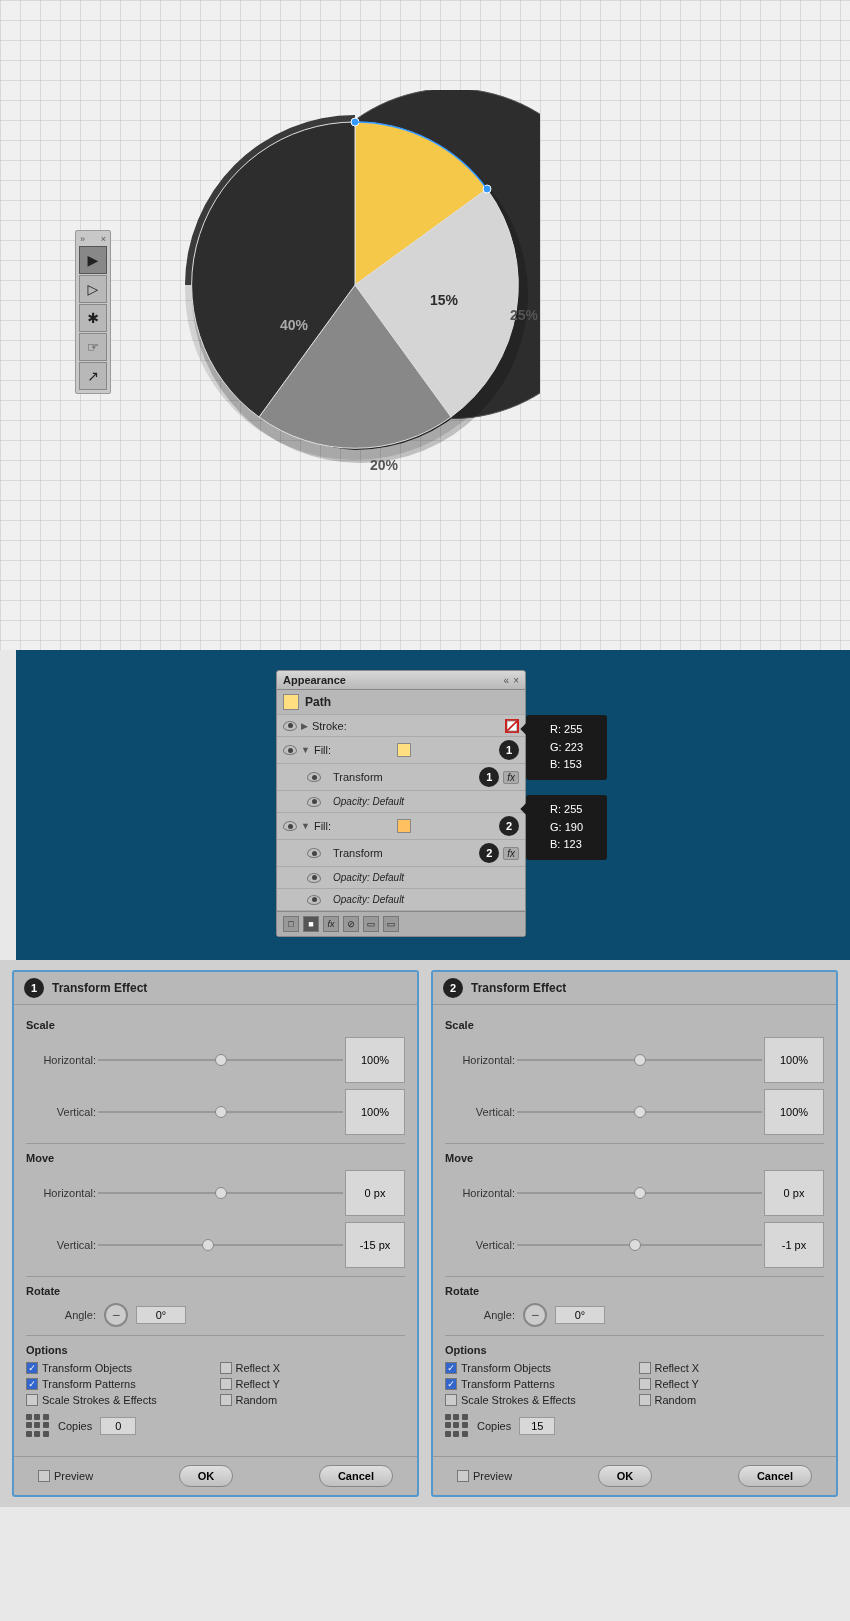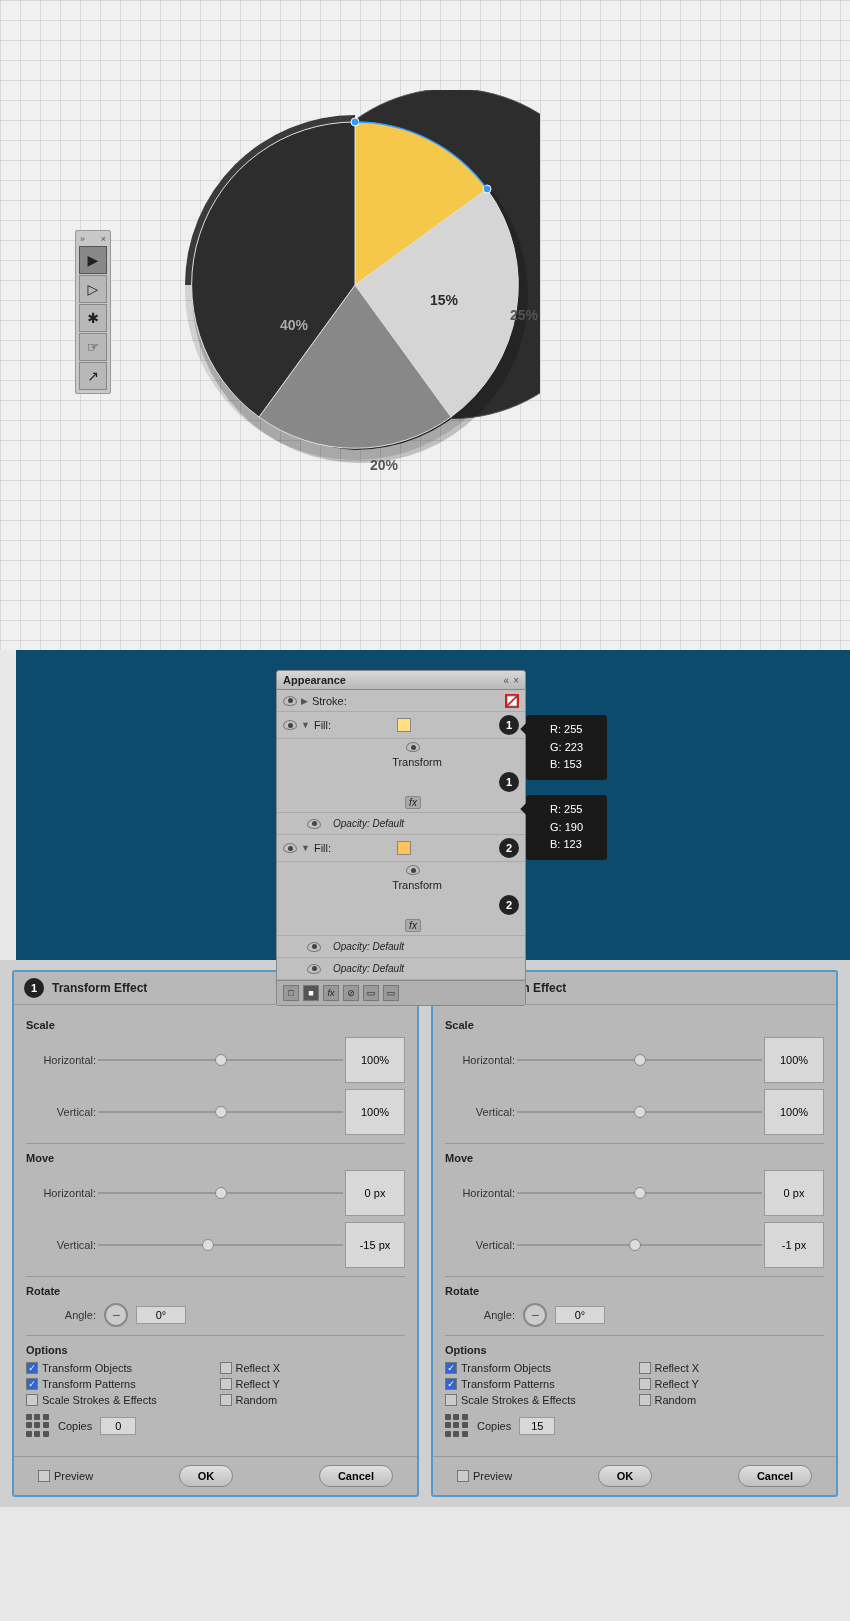--- a/index.html
+++ b/index.html
@@ -187,21 +187,20 @@
       font-size: 10px;
       font-style: italic;
       background: #aaa;
       border: 1px solid #888;
       padding: 0 3px;
       cursor: pointer;
       border-radius: 2px;
     }
     .transform-row {
       padding-left: 30px;
-      flex-direction: column;
     }
     .opacity-row {
       padding-left: 30px;
       font-size: 10px;
       font-style: italic;
     }
     .number-badge {
       width: 20px;
       height: 20px;
       background: #222;
@@ -563,20 +562,24 @@
 
   <div class="appearance-panel">
     <div class="panel-header">
       <span class="panel-title">Appearance</span>
       <div class="panel-header-controls">
         <span>«</span>
         <span>×</span>
       </div>
     </div>
 
+    <div class="path-label-row appearance-row">
+      <div class="path-color-swatch"></div>
+      <span class="path-name">Path</span>
+    </div>
 
     <div class="appearance-row">
       <div class="eye-icon"></div>
       <span class="arrow-right">▶</span>
       <span class="row-label">Stroke:</span>
       <div class="stroke-icon">
         <svg width="12" height="12" viewBox="0 0 12 12">
           <rect width="12" height="12" fill="white" stroke="#888" stroke-width="1"></rect>
           <line x1="0" y1="12" x2="12" y2="0" stroke="#cc2222" stroke-width="2"></line>
         </svg>

